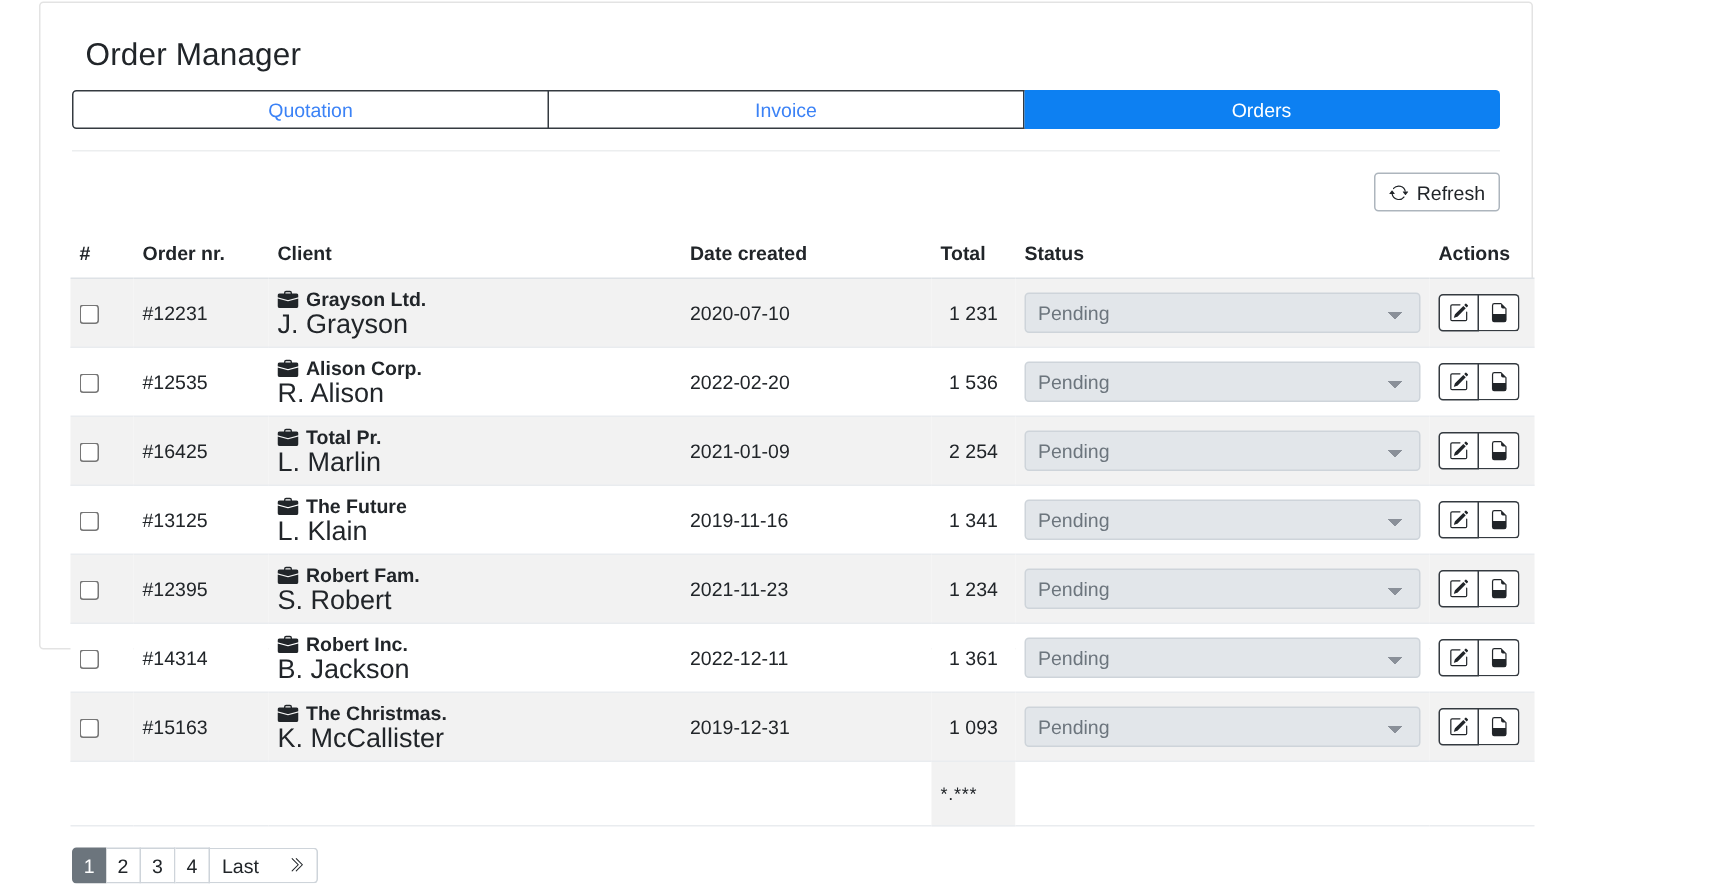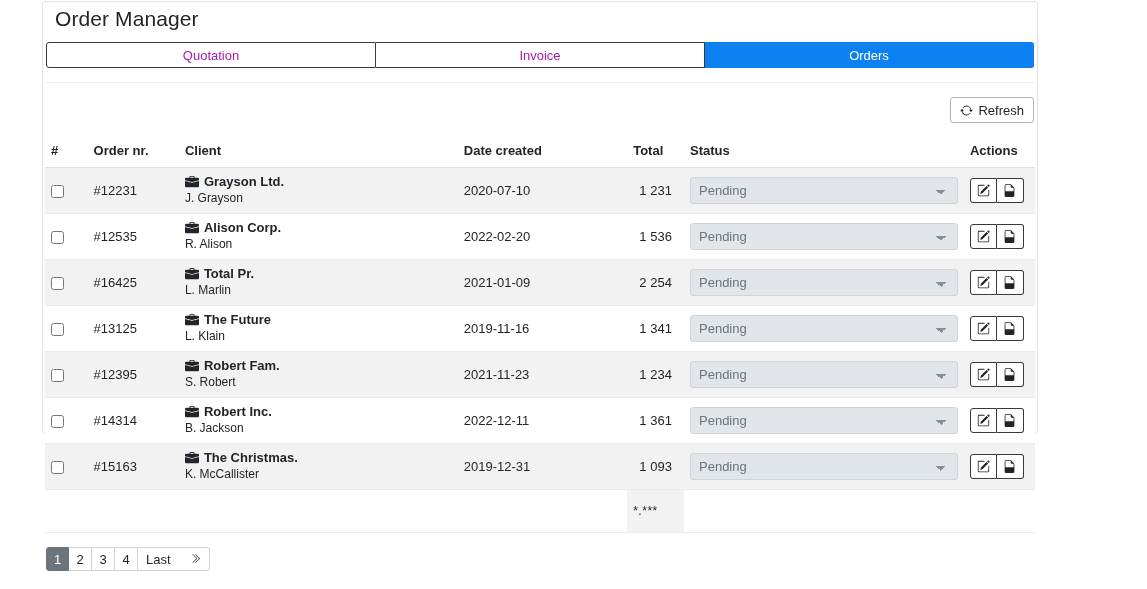--- a/index.html
+++ b/index.html
@@ -16,28 +16,28 @@
   .page {
     position: relative;
     width: 1147px;
     height: 589px;
     overflow: hidden;
   }
 
   
   .card {
     position: absolute;
-    left: 42px;
+    left: 26px;
     top: 1px;
     width: 996px;
     height: 432px;
     background: #ffffff;
     border: 1px solid #e3e3e3;
     border-radius: 3px;
-    padding: 2px;
+    padding: 20px;
   }
 
   .card-title {
     font-size: 21px;
     line-height: 26px;
     color: #212529;
     font-weight: 400;
     margin: 2px 0 10px 10px;
     letter-spacing: 0.1px;
   }
@@ -47,21 +47,21 @@
     display: flex;
     margin: 0 1px;
     height: 26px;
   }
   .tab {
     flex: 1 1 0;
     display: flex;
     align-items: center;
     justify-content: center;
     font-size: 13px;
-    color: #a21caf;
+    color: #3b82f6;
     background: #ffffff;
     border: 1px solid #343a40;
     cursor: pointer;
     user-select: none;
     height: 26px;
   }
   .tab:first-child {
     border-radius: 3px 0 0 3px;
   }
   .tab:last-child {
@@ -151,21 +151,21 @@
   .client-name {
     font-weight: bold;
     font-size: 13px;
     color: #212529;
     display: flex;
     align-items: center;
     gap: 5px;
     line-height: 16px;
   }
   .client-contact {
-    font-size: 12px;
+    font-size: 18px;
     color: #212529;
     line-height: 17px;
     font-weight: 400;
   }
   .briefcase-icon { display: inline-block; line-height: 0; }
 
   select.status-select {
     width: 100%;
     height: 27px;
     font-size: 13px;

